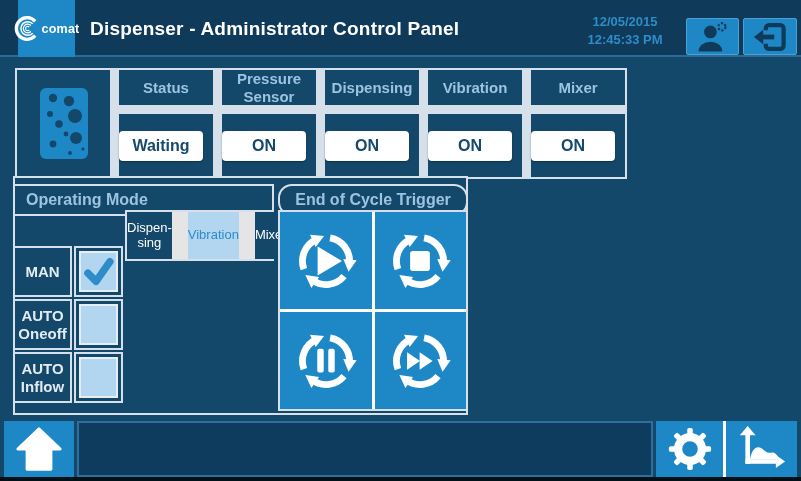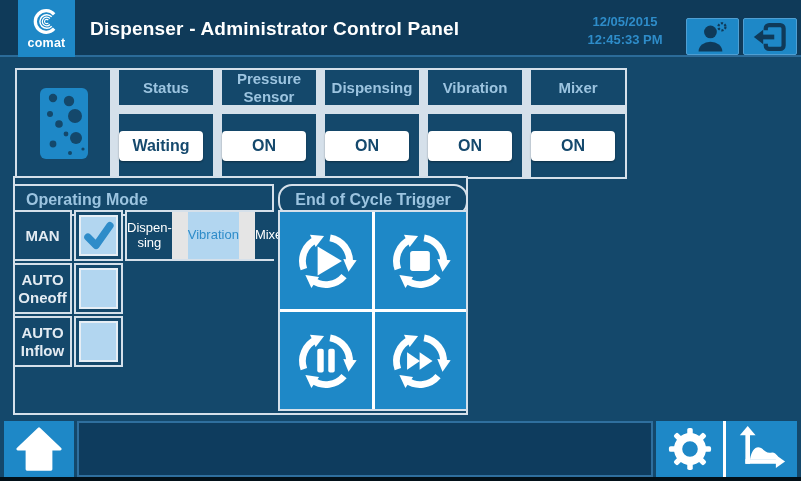--- a/index.html
+++ b/index.html
@@ -9,21 +9,21 @@
     position:relative; width:801px; height:481px; overflow:hidden;
     background:#14486b;
   }
   
   .hdr {
     position:absolute; left:0; top:0; width:801px; height:57px;
     background:#0f3a59; border-bottom:2px solid #2b6b99;
   }
   .logo {
     position:absolute; left:18px; top:0; width:57px; height:57px;
-    background:#1e88c7; display:flex; flex-direction:column;
+    background:#1e88c7; display:flex; flex-direction:row;
     align-items:center; justify-content:center; gap:1px;
   }
   .logo-text { color:#fff; font-weight:bold; font-size:12.5px; letter-spacing:.2px; }
   .title {
     position:absolute; left:90px; top:0; height:57px; line-height:57px;
     color:#fff; font-size:19px; font-weight:bold; letter-spacing:.2px;
   }
   .datetime {
     position:absolute; right:121px; top:13px; width:110px;
     text-align:center; color:#2e8cc9; font-size:13px; font-weight:bold; line-height:1.35;
@@ -63,21 +63,21 @@
   }
   .sec-title {
     position:absolute; height:32px; border:2px solid #d5e0ea;
     color:#9cc4e0; font-weight:bold; font-size:16px;
     display:flex; align-items:center; background:#14486b;margin-top:8px;
   }
   .sec-title.op   { left:-2px; top:-2px; width:261px; padding-left:11px; }
   .sec-title.eoc  { left:263px; top:-2px; width:190px; justify-content:center;border-radius:14px; }
   .om-cell {
     position:absolute; border:2px solid #d5e0ea; background:#14486b;
-    display:flex; align-items:center; justify-content:center; text-align:center;
+    display:flex; align-items:center; justify-content:center; text-align:center;margin-top:36px;
   }
   .om-label { color:#e3ebf2; font-weight:bold; font-size:15px; line-height:1.2; }
   .row1 { top:32px; height:51px; }
   .row2 { top:85px; height:51px; }
   .row3 { top:138px; height:51px; }
   .lbl-cell  { left:-2px; width:59px; }
   .chk-cell  { left:59px; width:49px; cursor:pointer; }
   .checkbox {
     width:39px; height:41px; background:#b2d6f0; border:2px solid #e6eef5;
     display:flex; align-items:center; justify-content:center;

